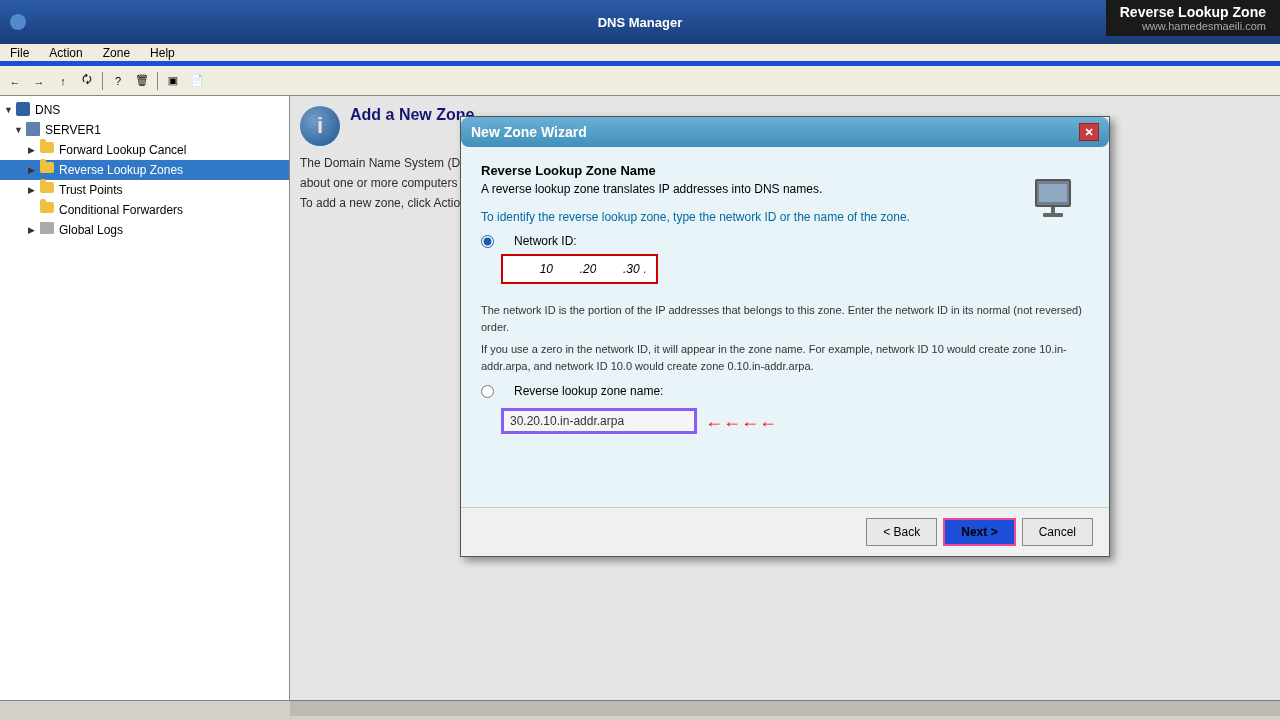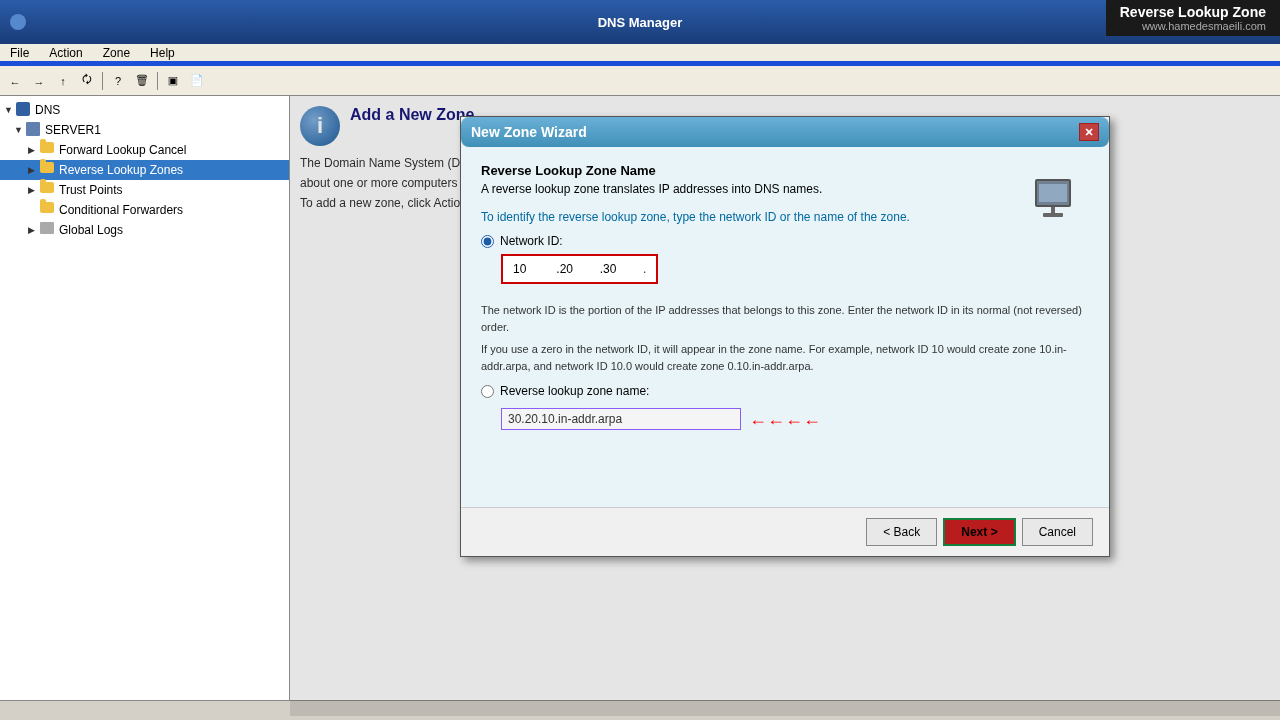--- a/index.html
+++ b/index.html
@@ -304,32 +304,33 @@
     .network-id-fields {
       display: flex;
       align-items: center;
       gap: 0;
     }
     .network-id-field {
       width: 40px;
       border: none;
       outline: none;
       font-size: 12px;
-      text-align: left;
+      text-align: right;
       background: transparent;
+      font-style: italic;
     }
     .network-id-dot {
       font-size: 12px;
       color: #333;
     }
 
     .radio-row {
       display: flex;
       align-items: center;
-      gap: 6px;
+      gap: 20px;
       margin-bottom: 6px;
     }
     .radio-input {
       accent-color: #1a5ca8;
     }
     .small-text {
       font-size: 11px;
       color: #333;
       margin-top: 6px;
       margin-bottom: 6px;
@@ -337,22 +338,22 @@
     }
 
     
     .zone-name-row {
       display: flex;
       align-items: center;
       gap: 8px;
       margin-top: 10px;
     }
     .zone-name-input {
-      width: 240px;
-      border: 1px solid #8b5cf6;
+      width: 196px;
+      border: 3px solid #8b5cf6;
       padding: 3px 6px;
       font-size: 12px;
       background: #f5f5f5;
       color: #333;
     }
     .red-arrow {
       color: red;
       font-size: 18px;
     }
 
@@ -367,22 +368,22 @@
     }
     .btn {
       padding: 5px 16px;
       font-size: 12px;
       border: 1px solid #888;
       background: #e8e8e8;
       cursor: pointer;
       min-width: 60px;
     }
     .btn-primary {
-      border: 2px solid #15803d;
-      background: #b91c1c;
+      border: 2px solid #ec4899;
+      background: #1d4ed8;
       font-weight: bold;
     }
 
     
     .computer-icon-area {
       position: absolute;
       right: 16px;
       top: 16px;
     }
     .computer-shape {

